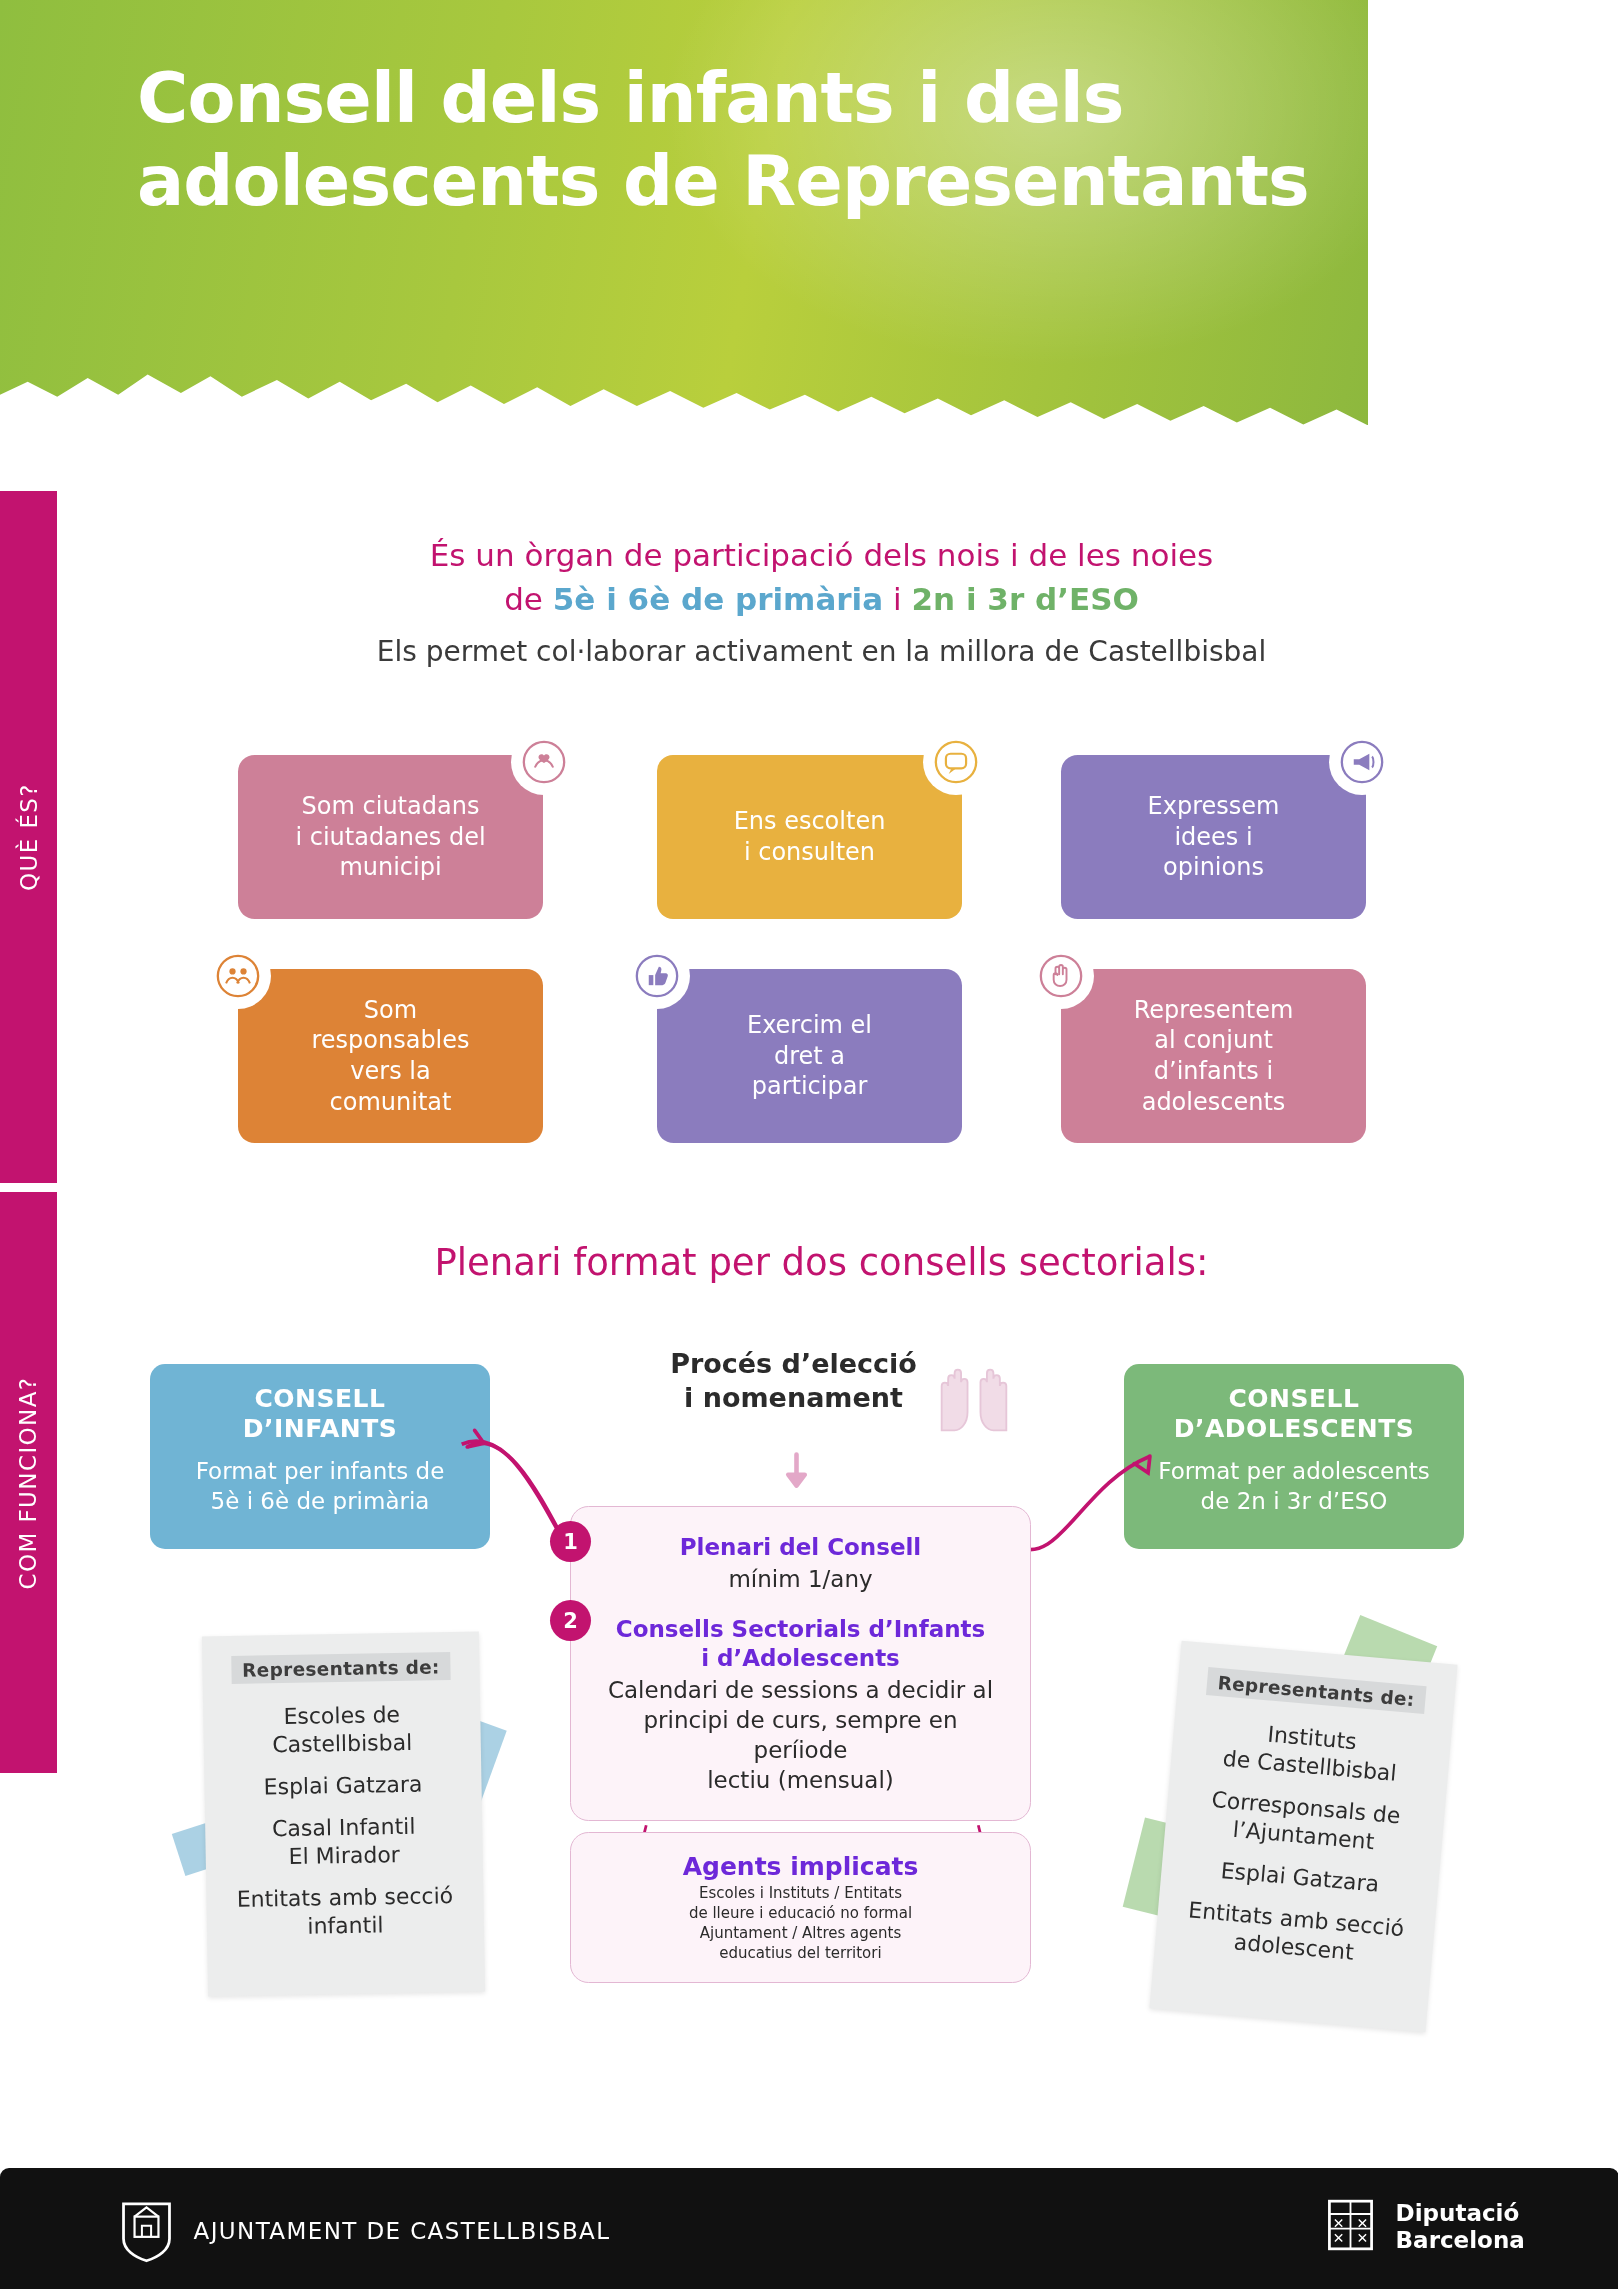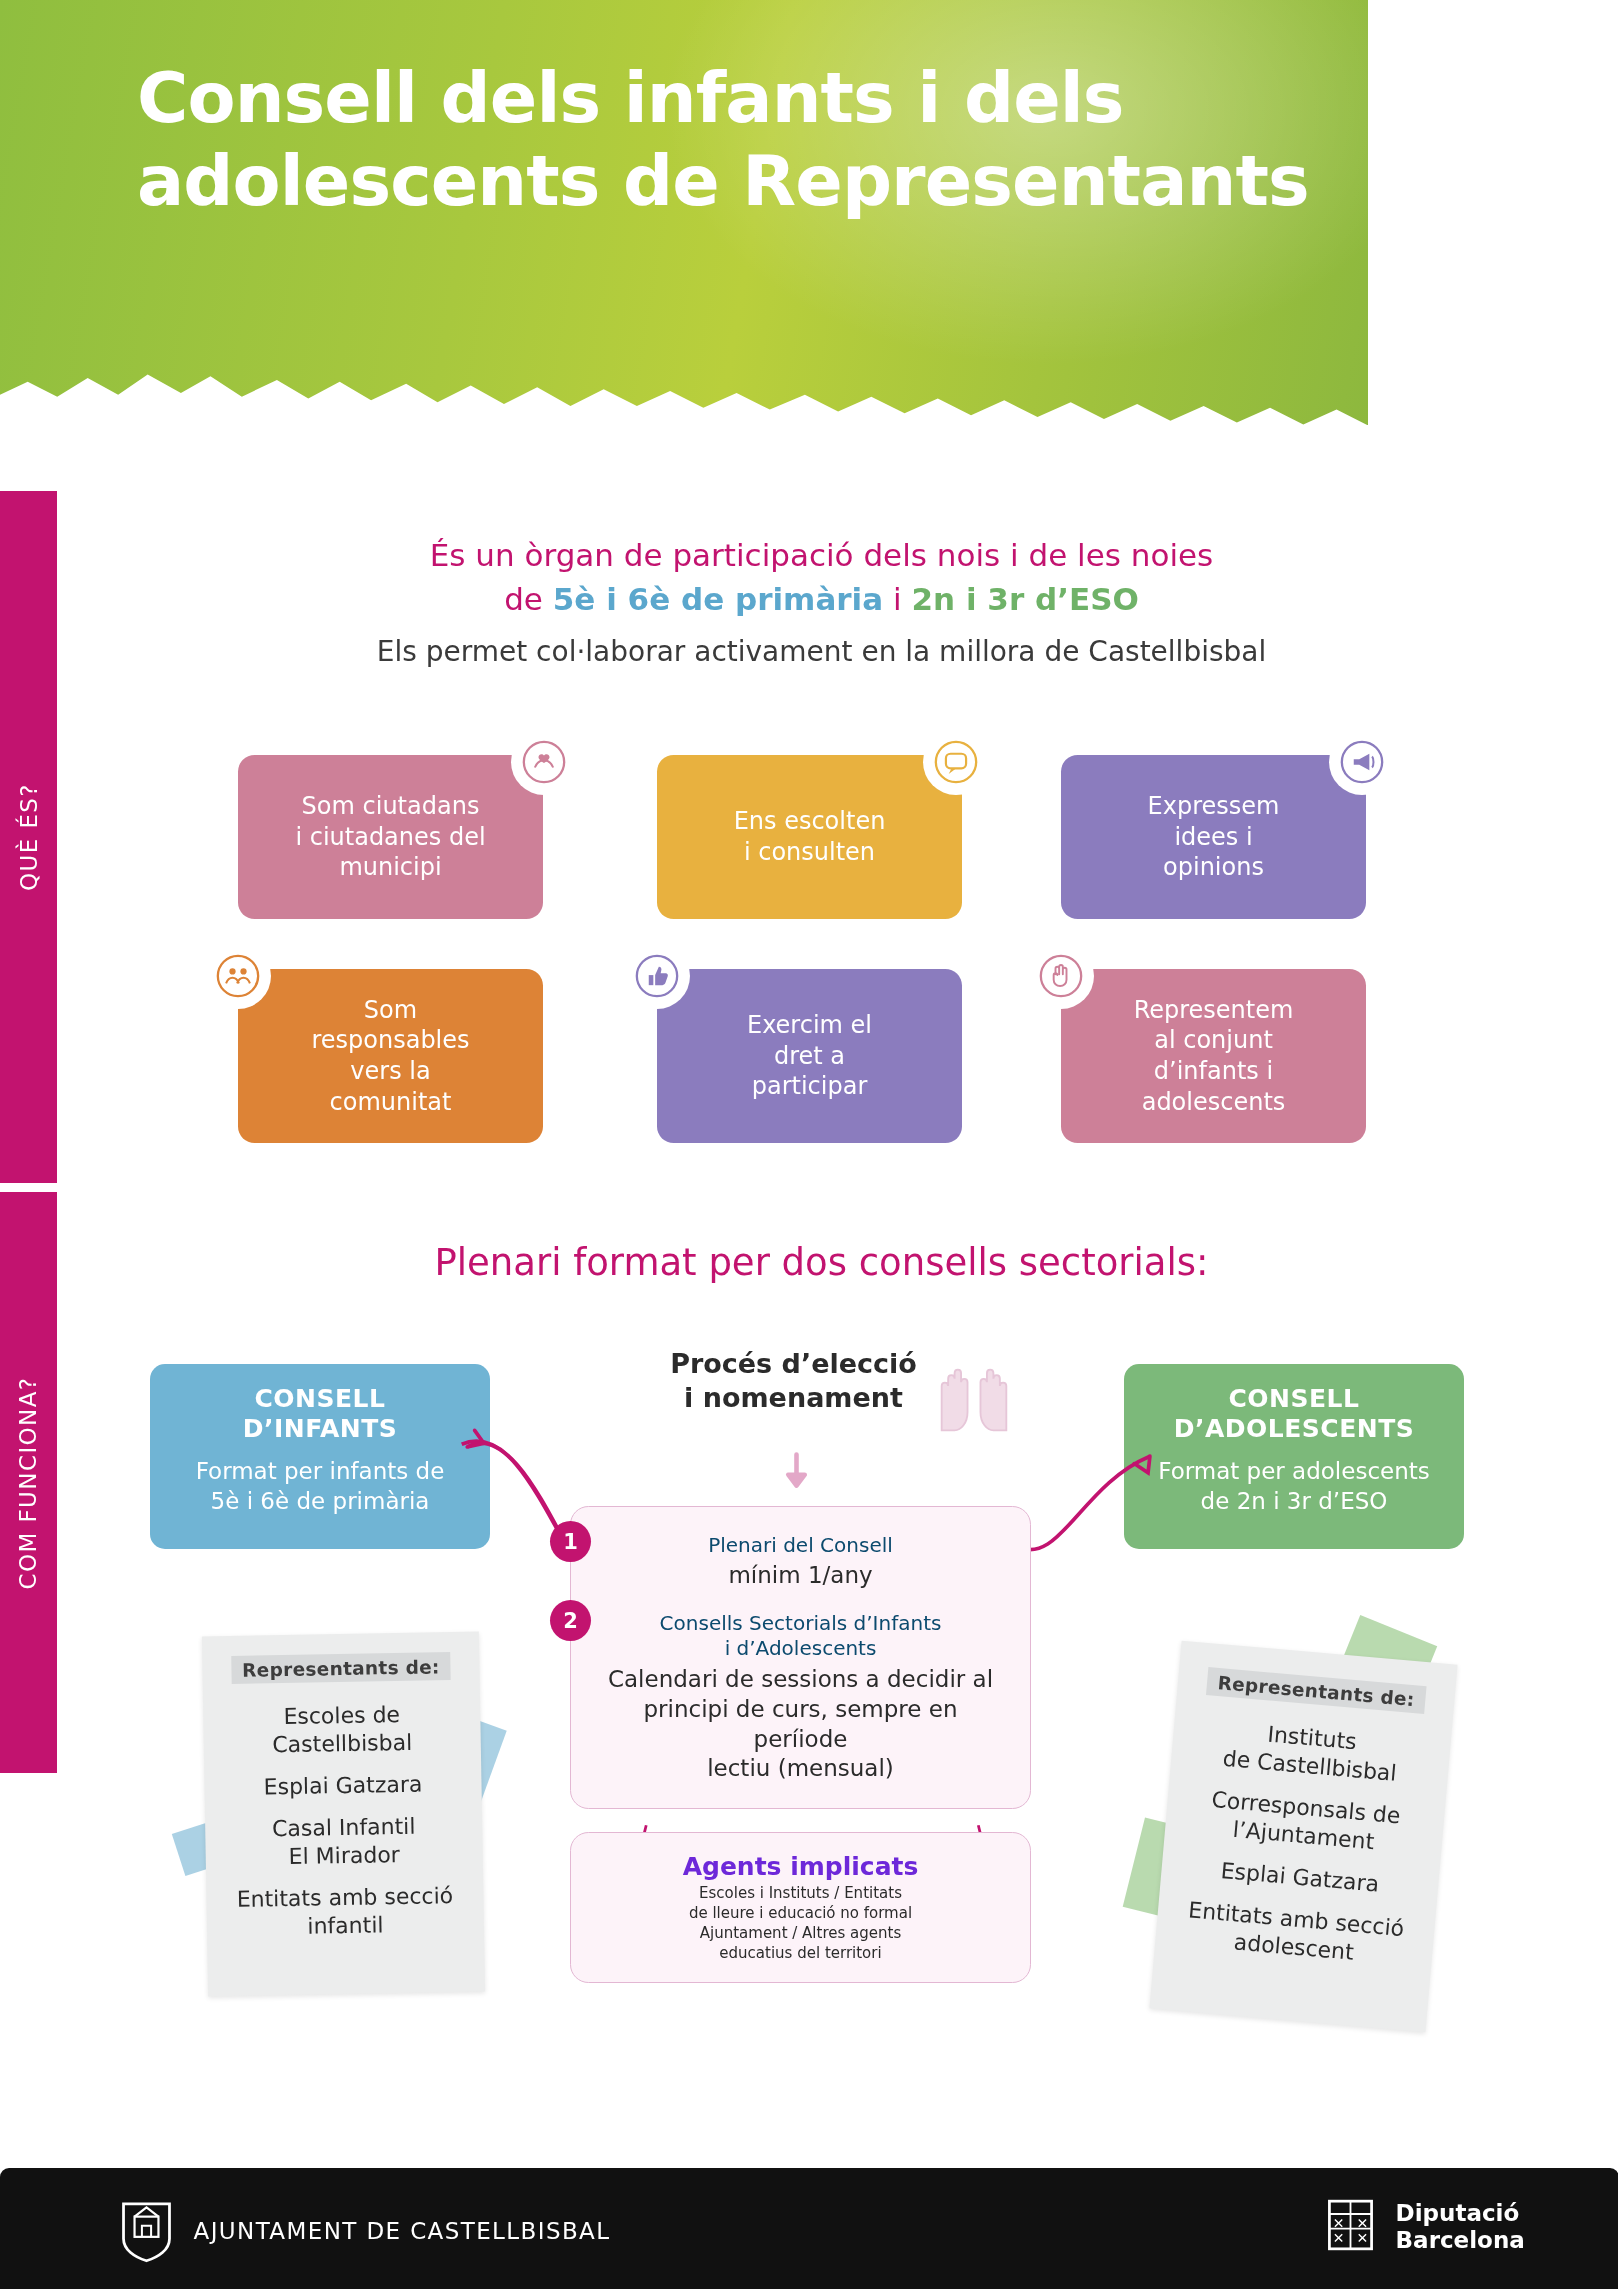--- a/index.html
+++ b/index.html
@@ -79,21 +79,21 @@
   
   .proc-title{
     position:absolute;left:646px;top:1347px;width:295px;text-align:center;
     font-weight:bold;font-size:27px;color:#2b2b2b;line-height:1.25;
   }
   .plenari-box{
     position:absolute;left:570px;top:1506px;width:461px;
     border:1.8px solid #e3b7d3;border-radius:18.5px;background:#fdf3f9;
     padding:20px 24px 24px 24px;box-sizing:border-box;text-align:center;
   }
-  .plenari-box .h{color:#0c4a6e;font-weight:normal;font-size:20px;line-height:1.25;}
+  .plenari-box .h{color:#6d28d9;font-weight:bold;font-size:23px;line-height:1.25;}
   .plenari-box .t{font-size:23px;color:#2b2b2b;line-height:1.3;margin-top:3.7px;}
   .numcircle{
     position:absolute;width:41px;height:41px;border-radius:50%;
     background:#c2136f;color:#fff;font-weight:bold;font-size:21px;
     display:flex;align-items:center;justify-content:center;
   }
   .agents-box{
     position:absolute;left:570px;top:1832px;width:461px;
     border:1.8px solid #e3b7d3;border-radius:18.5px;background:#fdf3f9;
     padding:18.5px 22px;box-sizing:border-box;text-align:center;
@@ -152,21 +152,21 @@
   <span>Som ciutadans<br>i ciutadanes del<br>municipi</span>
 </div>
 <div class="badge" style="left:511px;top:729px;">
   <svg width="44" height="44" viewBox="0 0 48 48">
     <circle cx="24" cy="24" r="22" fill="#fff" stroke="#cd8098" stroke-width="2.5"></circle>
     <path d="M14 30c2-5 6-8 10-8s8 3 10 8" fill="none" stroke="#cd8098" stroke-width="2.2"></path>
     <path d="M24 17c-1.8-2.6-6-1.6-6 1.6 0 2.6 3.4 4.8 6 6.6 2.6-1.8 6-4 6-6.6 0-3.2-4.2-4.2-6-1.6Z" fill="#cd8098"></path>
   </svg>
 </div>
 
-<div class="card" id="card1" style="left:657px;top:755px;width:305px;height:164px;background:#e8b13f;">
+<div class="card" id="card1" style="left:657px;top:755px;width:305px;height:164px;background:#e8b13f;border-radius:16px;">
   <span>Ens escolten<br>i consulten</span>
 </div>
 <div class="badge" style="left:923px;top:729px;">
   <svg width="44" height="44" viewBox="0 0 48 48">
     <circle cx="24" cy="24" r="22" fill="#fff" stroke="#e8b13f" stroke-width="2.5"></circle>
     <rect x="13" y="15" width="22" height="16" rx="5" fill="none" stroke="#e8b13f" stroke-width="2.4"></rect>
     <path d="M19 31l-3 6 8-6Z" fill="#e8b13f"></path>
   </svg>
 </div>
 

